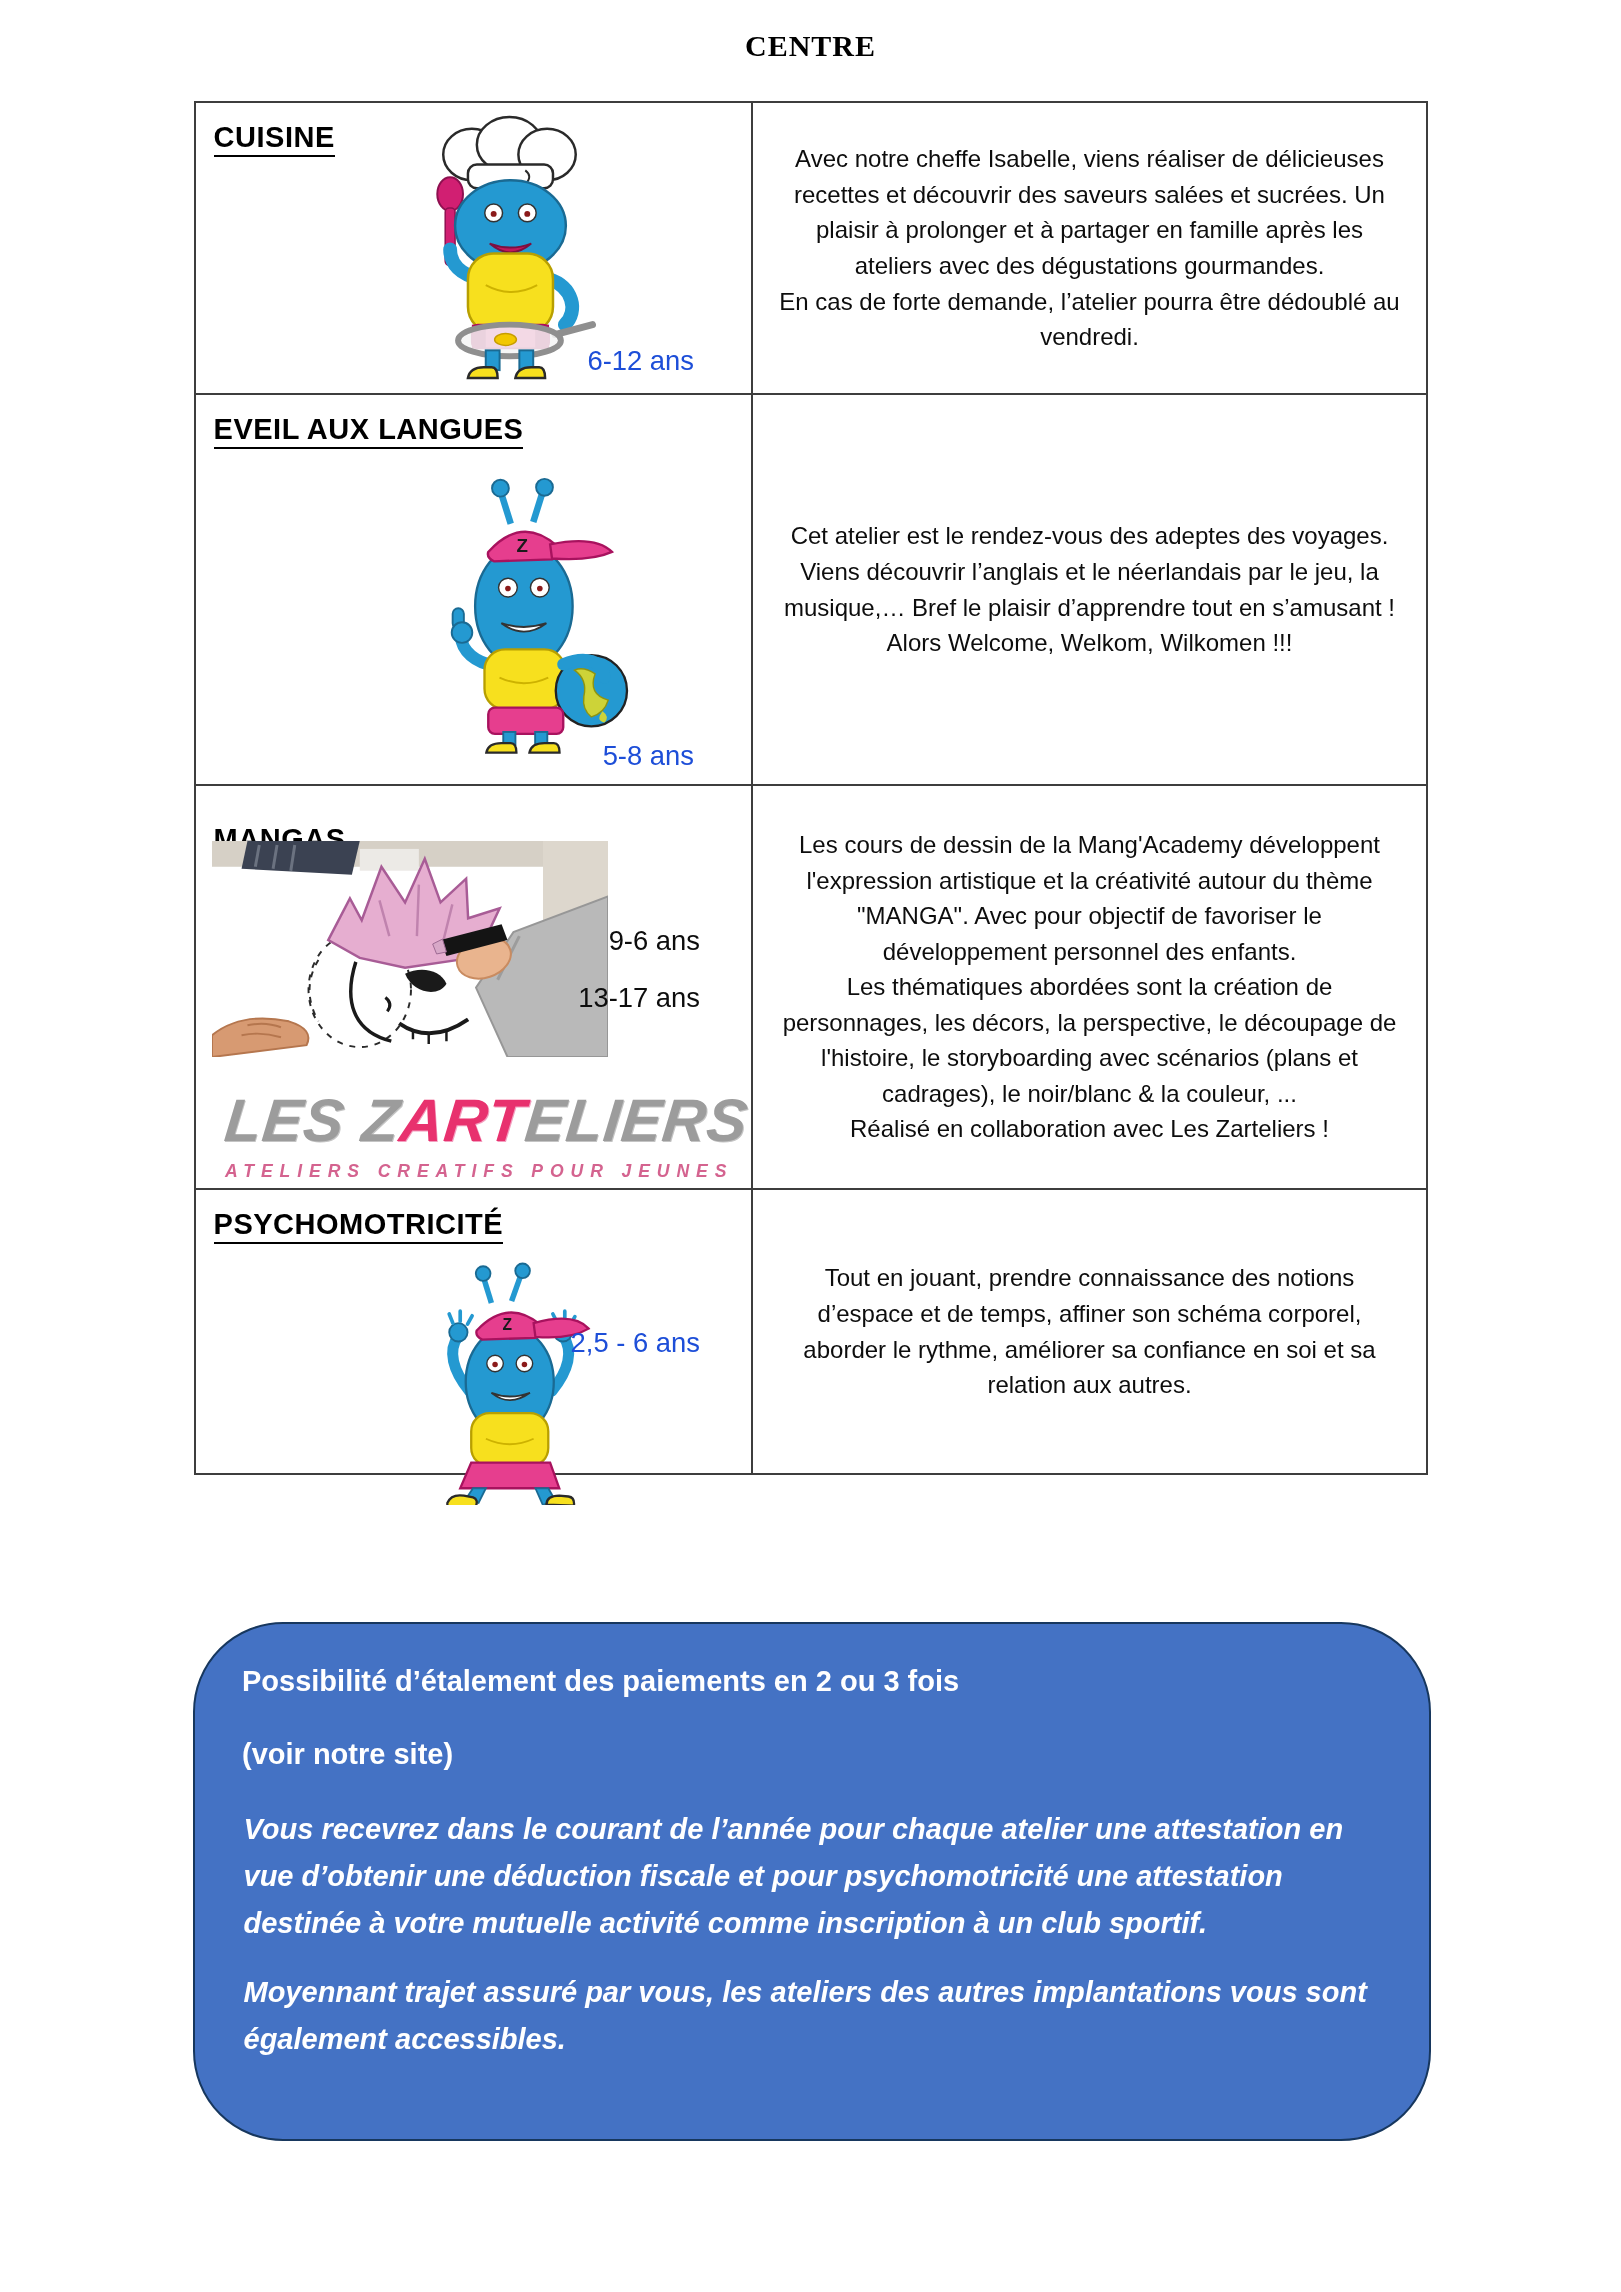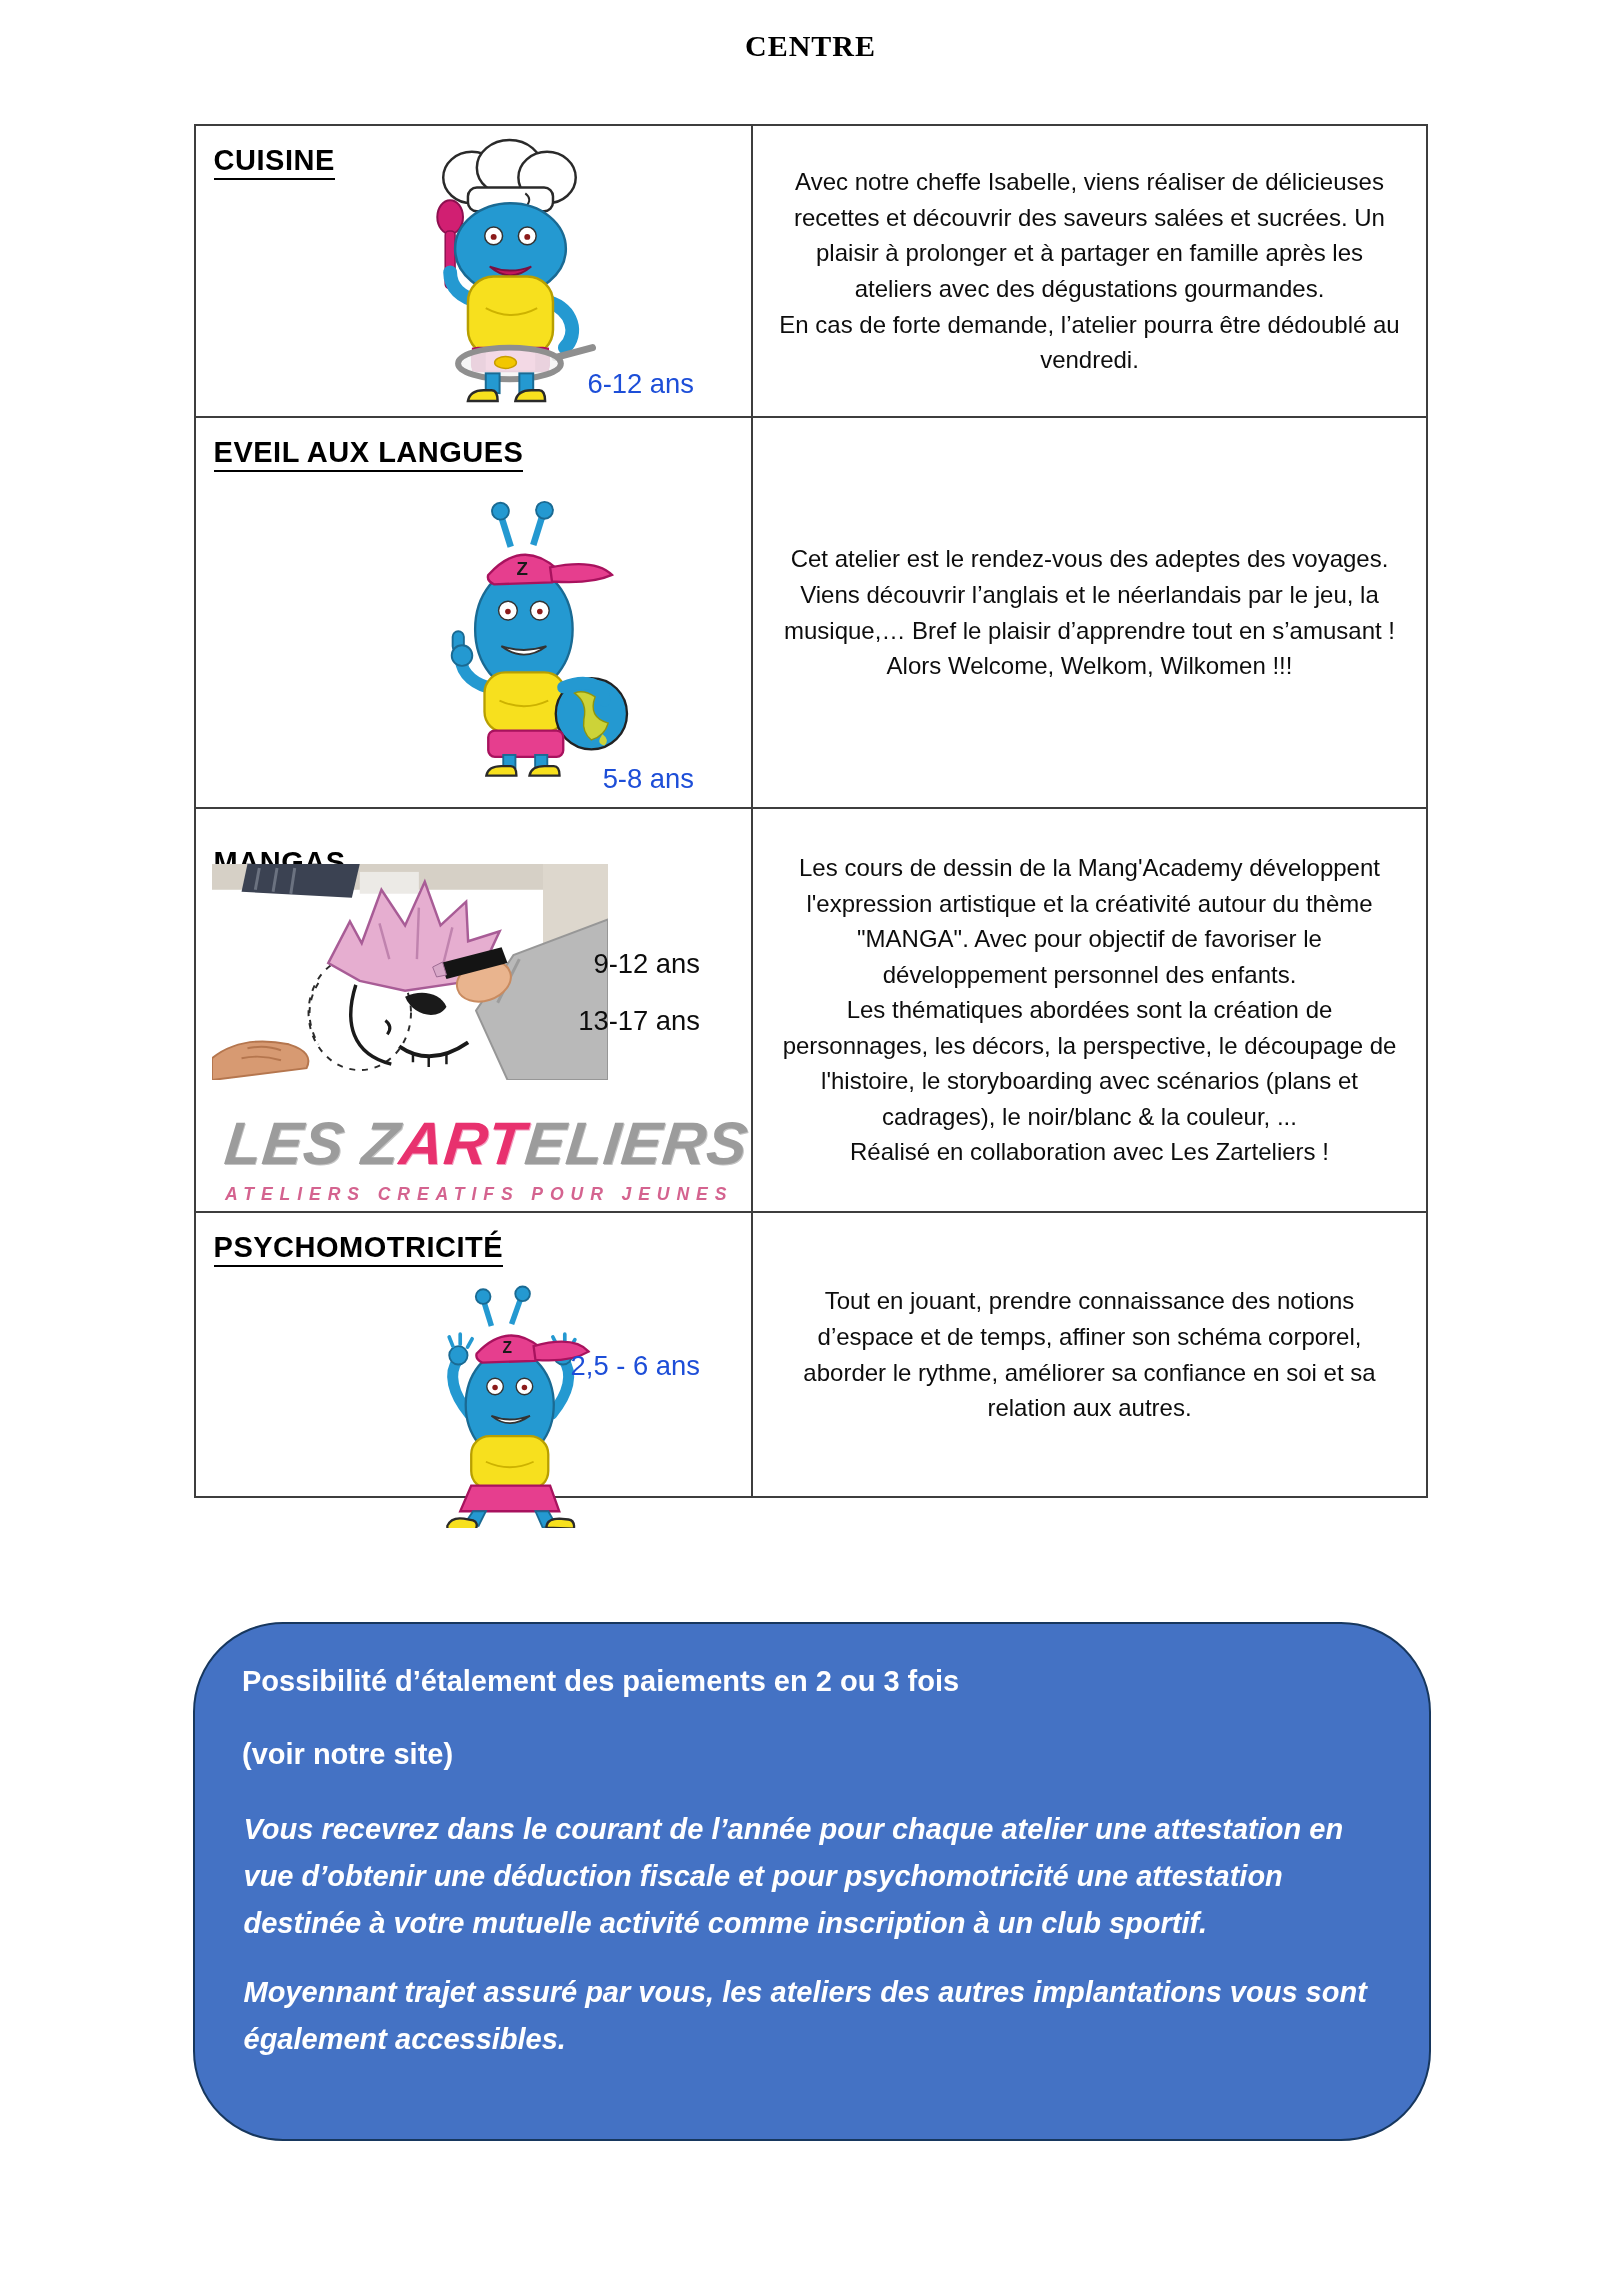--- a/index.html
+++ b/index.html
@@ -6,21 +6,21 @@
   #page{
     position:relative;width:1621px;height:2293px;background:#fff;
     font-family:"Liberation Sans",sans-serif;color:#111;overflow:hidden;
   }
   .page-title{
     position:absolute;top:29px;left:0;width:100%;text-align:center;
     font-family:"Liberation Serif",serif;font-weight:bold;font-size:30px;letter-spacing:1px;color:#000;
   }
   
   .atable{
-    position:absolute;left:194px;top:124px;width:1234px;
+    position:absolute;left:194px;top:101px;width:1234px;
     border:2px solid #3d3d3d;box-sizing:border-box;background:#fff;
   }
   .arow{display:flex;border-bottom:2px solid #3d3d3d;box-sizing:border-box;}
   .arow:last-child{border-bottom:none;}
   .cell-left{width:557px;min-width:557px;border-right:2px solid #3d3d3d;position:relative;box-sizing:border-box;}
   .cell-right{
     flex:1;display:flex;flex-direction:column;justify-content:center;align-items:center;
     padding:9.8px 25.5px;box-sizing:border-box;text-align:center;
   }
   .cell-right p{margin:0;font-size:24px;line-height:1.48;color:#0d0d0d;}
@@ -204,21 +204,21 @@
           <path d="M312 96 L290 140" stroke="#9c9c9c" stroke-width="3" fill="none"></path>
           <ellipse cx="276" cy="118" rx="28" ry="20" fill="#e9b48e" stroke="#c98b60" stroke-width="2" transform="rotate(-18 276 118)"></ellipse>
           <ellipse cx="256" cy="104" rx="10" ry="6" fill="#e9b48e" stroke="#c98b60" stroke-width="1.5" transform="rotate(-15 256 104)"></ellipse>
           <path d="M232 100 L294 84 L300 100 L238 116 Z" fill="#141414"></path>
           <path d="M224 104 L234 99 L238 112 L228 114 Z" fill="#d8a8c8" stroke="#9c6a92" stroke-width="1"></path>
 
           <path d="M0 196 Q30 172 78 182 Q104 190 96 206 L0 218 Z" fill="#d79a72" stroke="#b5764e" stroke-width="2"></path>
           <path d="M36 186 q18-4 34 2 M30 196 q20-4 40 2" fill="none" stroke="#b5764e" stroke-width="2"></path>
         </svg>
         <div class="ages-stack">
-          <div>9-12 ans</div>
+          <div>9-6 ans</div>
           <div>13-17 ans</div>
         </div>
         <div class="zlogo">
           <div class="zlogo-main"><span>LES Z</span><span class="zart">ART</span><span>ELIERS</span></div>
           <div class="zlogo-sub">ATELIERS CREATIFS POUR JEUNES</div>
         </div>
       </div>
       <div class="cell-right">
         <p>Les cours de dessin de la Mang'Academy développent l'expression artistique et la créativité autour du thème "MANGA". Avec pour objectif de favoriser le développement personnel des enfants.</p>
         <p>Les thématiques abordées sont la création de personnages, les décors, la perspective, le découpage de l'histoire, le storyboarding avec scénarios (plans et cadrages), le noir/blanc &amp; la couleur, ...</p>

